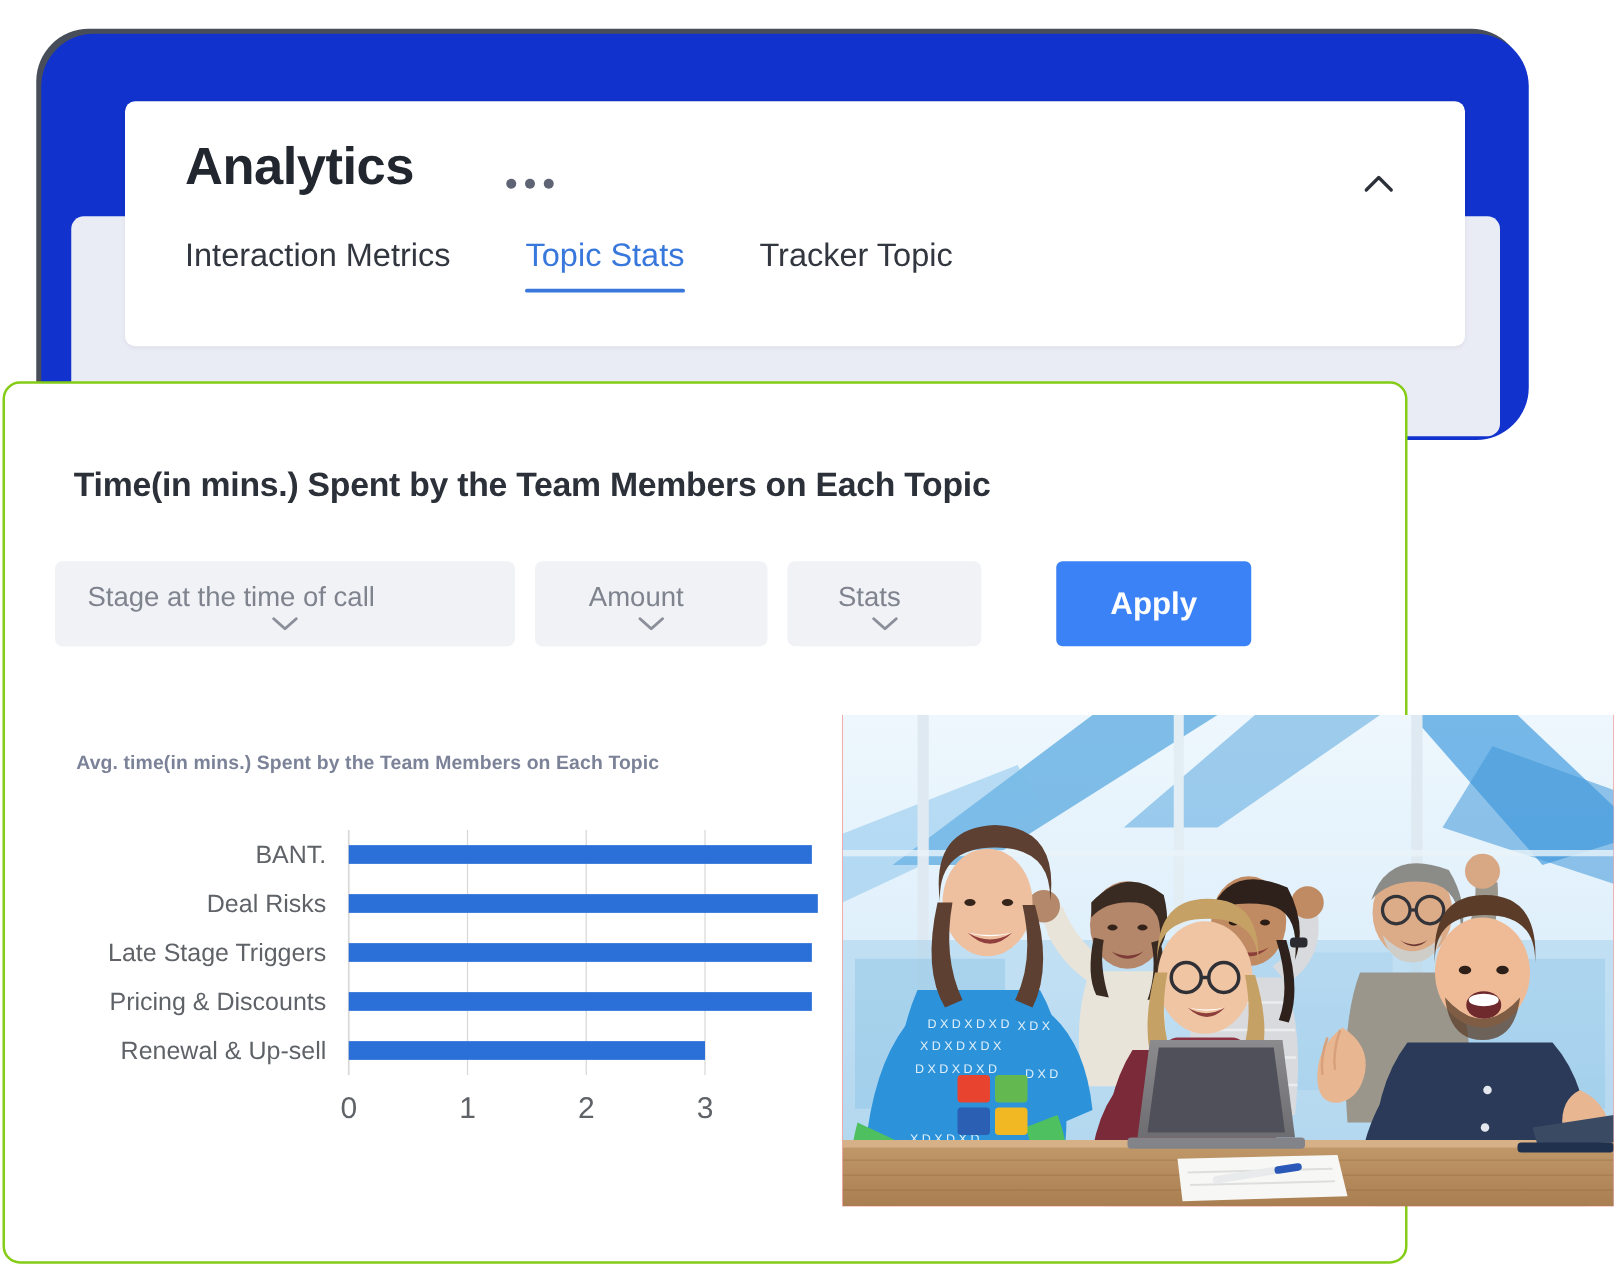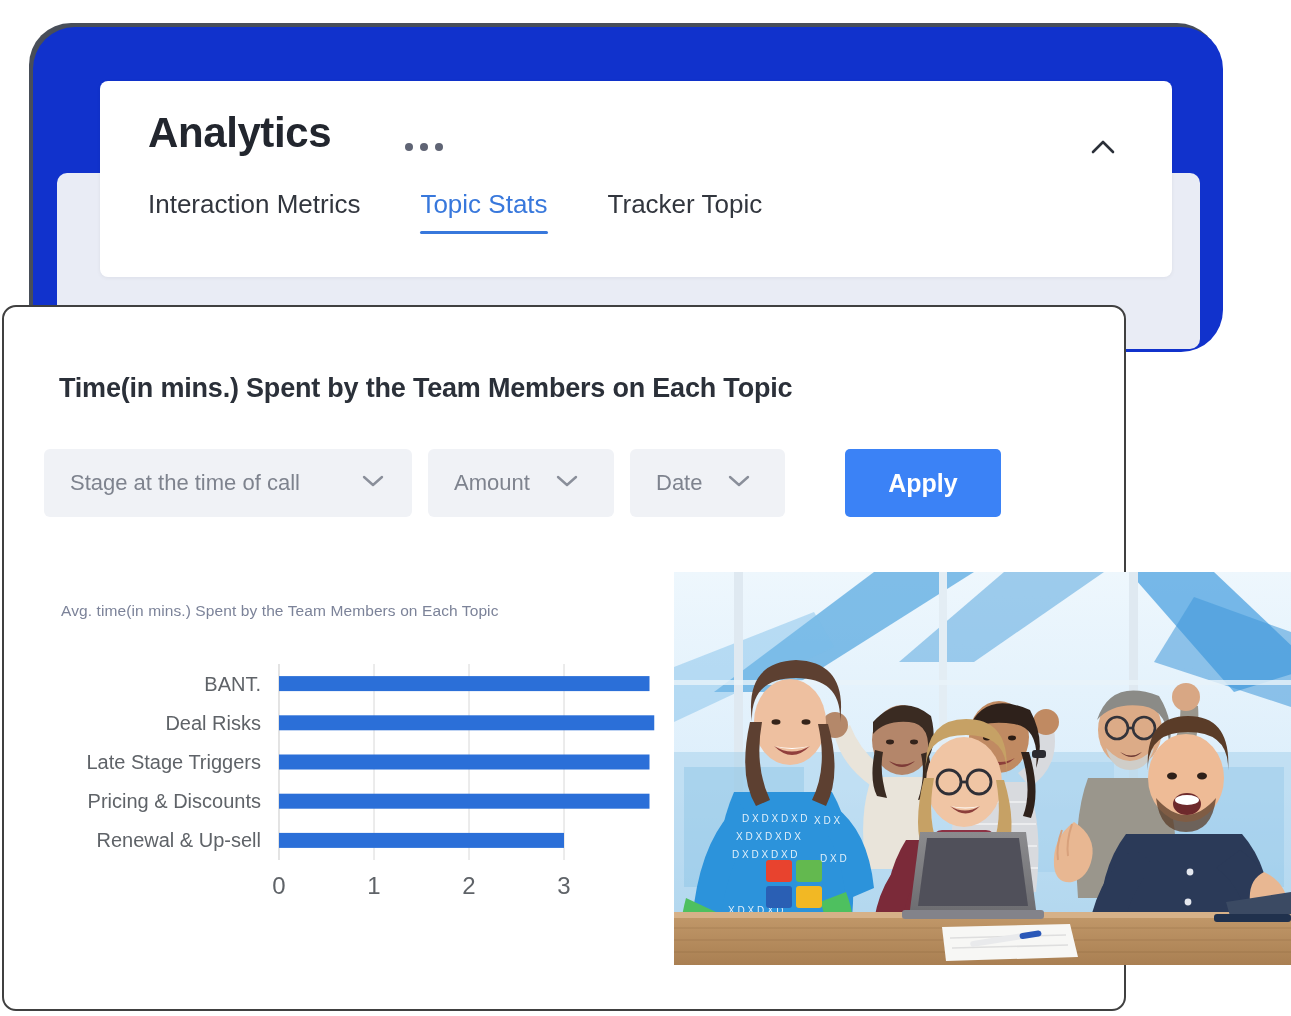--- a/index.html
+++ b/index.html
@@ -101,21 +101,21 @@
     height: 3px; background: #3878DC;
     border-radius: 2px;
   }
 
   
   .main-card {
     position: absolute;
     left: 2px; top: 305px;
     width: 1124px; height: 706px;
     background: #ffffff;
-    border: 2px solid #404040;
+    border: 2px solid #84cc16;
     border-radius: 14px;
     overflow: hidden;
   }
 
   .section-title {
     position: absolute;
     left: 55px; top: 66px;
     font-size: 27px; font-weight: 700;
     color: #2B3039;
     letter-spacing: -0.2px;
@@ -128,20 +128,21 @@
     display: flex; align-items: center;
   }
   .dropdown {
     height: 68px;
     background: #F0F2F6;
     border-radius: 6px;
     display: flex; align-items: center;
     padding: 16px 26px;
     margin-right: 16px;
     cursor: pointer;
+    flex-direction: column;
   }
   .dropdown .dd-label {
     font-size: 22px; color: #7E838E;
     margin-right: 24px;
     white-space: nowrap;
   }
   .dropdown.w1 { width: 368px; }
   .dropdown.w2 { width: 186px; }
   .dropdown.w3 { width: 155px; }
   .dropdown.w1 .dd-label { margin-right: auto; }
@@ -154,21 +155,21 @@
     color: #ffffff;
     font-family: "Liberation Sans", sans-serif;
     font-size: 25px; font-weight: 700;
     cursor: pointer;
   }
 
   
   .chart-subtitle {
     position: absolute;
     left: 57px; top: 295px;
-    font-size: 15.5px; font-weight: 400;
+    font-size: 15.5px; font-weight: 700;
     color: #7C8399;
     letter-spacing: .1px;
   }
   .chart-wrap {
     position: absolute;
     left: 20px; top: 345px;
     width: 1084px; height: 260px;
   }
   .chart-wrap svg { display: block; }
 
@@ -238,21 +239,21 @@
       <div class="dropdown w2">
         <span class="dd-label">Amount</span>
         <span class="chev-dn">
           <svg width="26" height="16" viewBox="0 0 26 16" aria-hidden="true">
             <path d="M4 4 L13 12 L22 4" fill="none" stroke="#8A8F9A" stroke-width="2.4" stroke-linecap="round" stroke-linejoin="round"></path>
           </svg>
         </span>
       </div>
 
       <div class="dropdown w3">
-        <span class="dd-label">Date</span>
+        <span class="dd-label">Stats</span>
         <span class="chev-dn">
           <svg width="26" height="16" viewBox="0 0 26 16" aria-hidden="true">
             <path d="M4 4 L13 12 L22 4" fill="none" stroke="#8A8F9A" stroke-width="2.4" stroke-linecap="round" stroke-linejoin="round"></path>
           </svg>
         </span>
       </div>
 
       <button class="apply-btn">Apply</button>
     </div>
 

